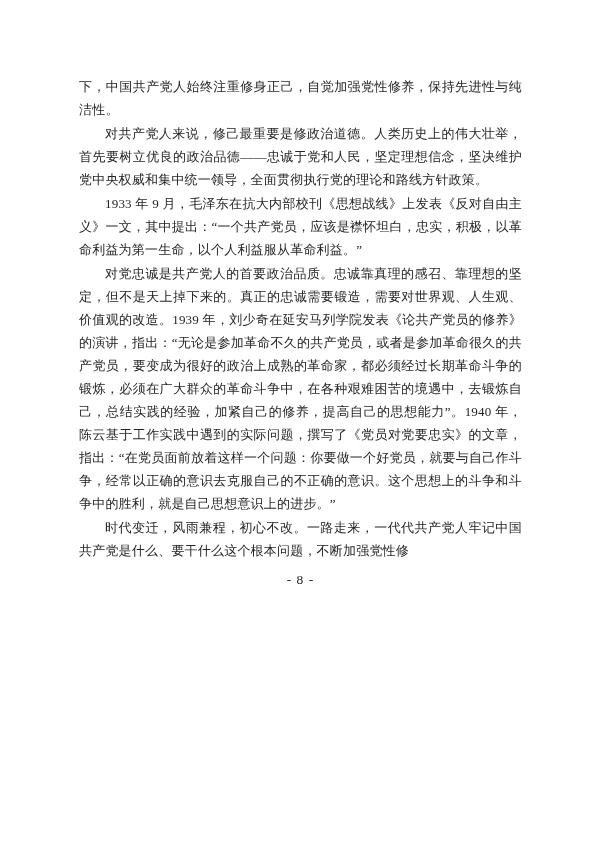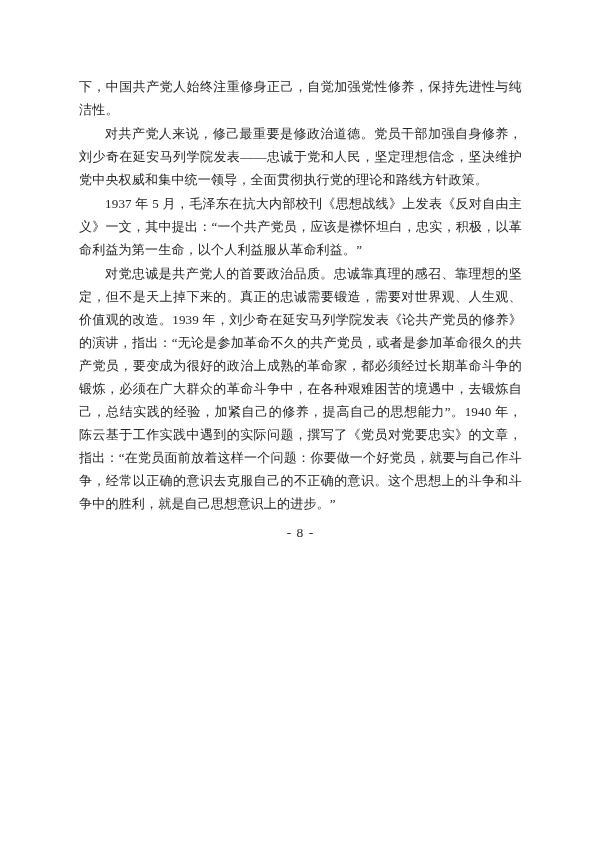--- a/index.html
+++ b/index.html
@@ -41,18 +41,19 @@
     color: #252525;
     letter-spacing: 1px;
   }
 </style>
 </head>
 <body>
 
 <div class="page">
   <div class="content">
     <p class="para">下，中国共产党人始终注重修身正己，自觉加强党性修养，保持先进性与纯洁性。</p>
-    <p class="para indent">对共产党人来说，修己最重要是修政治道德。党员干部加强自身修养，刘少奇在延安马列学院发表——忠诚于党和人民，坚定理想信念，坚决维护党中央权威和集中统一领导，全面贯彻执行党的理论和路线方针政策。</p>
-    <p class="para indent">1937 年 5 月，毛泽东在抗大内部校刊《思想战线》上发表《反对自由主义》一文，其中提出：“一个共产党员，应该是襟怀坦白，忠实，积极，以革命利益为第一生命，以个人利益服从革命利益。”</p>
+    <p class="para indent">对共产党人来说，修己最重要是修政治道德。人类历史上的伟大壮举，首先要树立优良的政治品德——忠诚于党和人民，坚定理想信念，坚决维护党中央权威和集中统一领导，全面贯彻执行党的理论和路线方针政策。</p>
+    <p class="para indent">1933 年 9 月，毛泽东在抗大内部校刊《思想战线》上发表《反对自由主义》一文，其中提出：“一个共产党员，应该是襟怀坦白，忠实，积极，以革命利益为第一生命，以个人利益服从革命利益。”</p>
     <p class="para indent">对党忠诚是共产党人的首要政治品质。忠诚靠真理的感召、靠理想的坚定，但不是天上掉下来的。真正的忠诚需要锻造，需要对世界观、人生观、价值观的改造。1939 年，刘少奇在延安马列学院发表《论共产党员的修养》的演讲，指出：“无论是参加革命不久的共产党员，或者是参加革命很久的共产党员，要变成为很好的政治上成熟的革命家，都必须经过长期革命斗争的锻炼，必须在广大群众的革命斗争中，在各种艰难困苦的境遇中，去锻炼自己，总结实践的经验，加紧自己的修养，提高自己的思想能力”。1940 年，陈云基于工作实践中遇到的实际问题，撰写了《党员对党要忠实》的文章，指出：“在党员面前放着这样一个问题：你要做一个好党员，就要与自己作斗争，经常以正确的意识去克服自己的不正确的意识。这个思想上的斗争和斗争中的胜利，就是自己思想意识上的进步。”</p>
+    <p class="para indent">时代变迁，风雨兼程，初心不改。一路走来，一代代共产党人牢记中国共产党是什么、要干什么这个根本问题，不断加强党性修</p>
     <div class="footer">- 8 -</div>
   </div>
 </div>
 
 </body></html>

